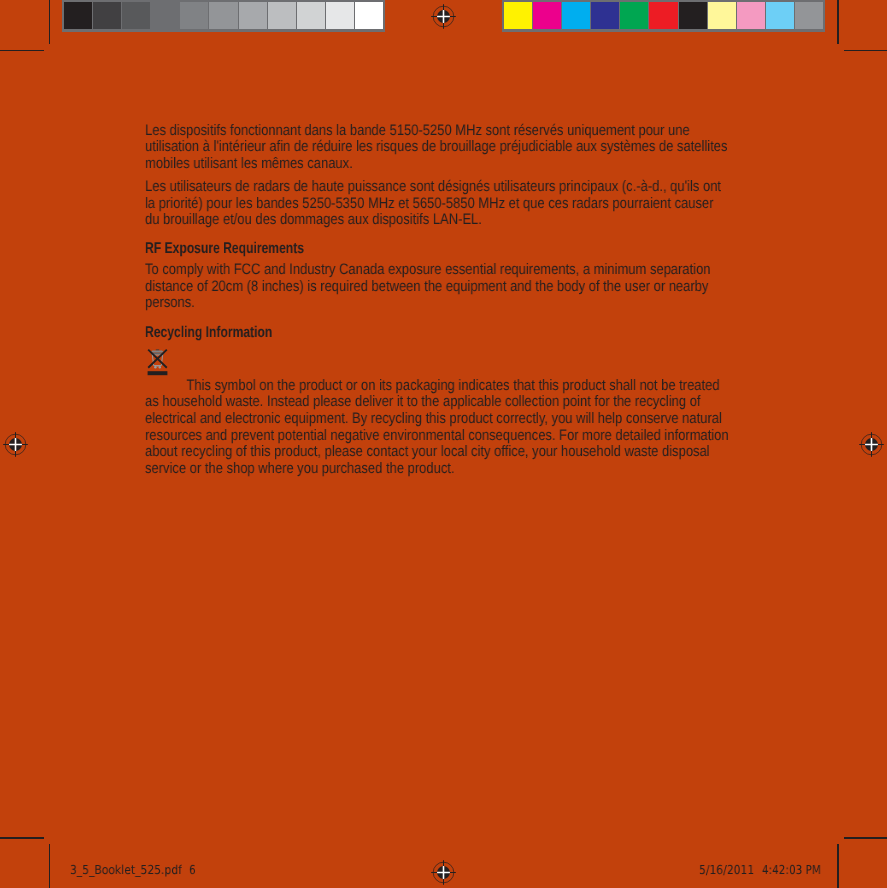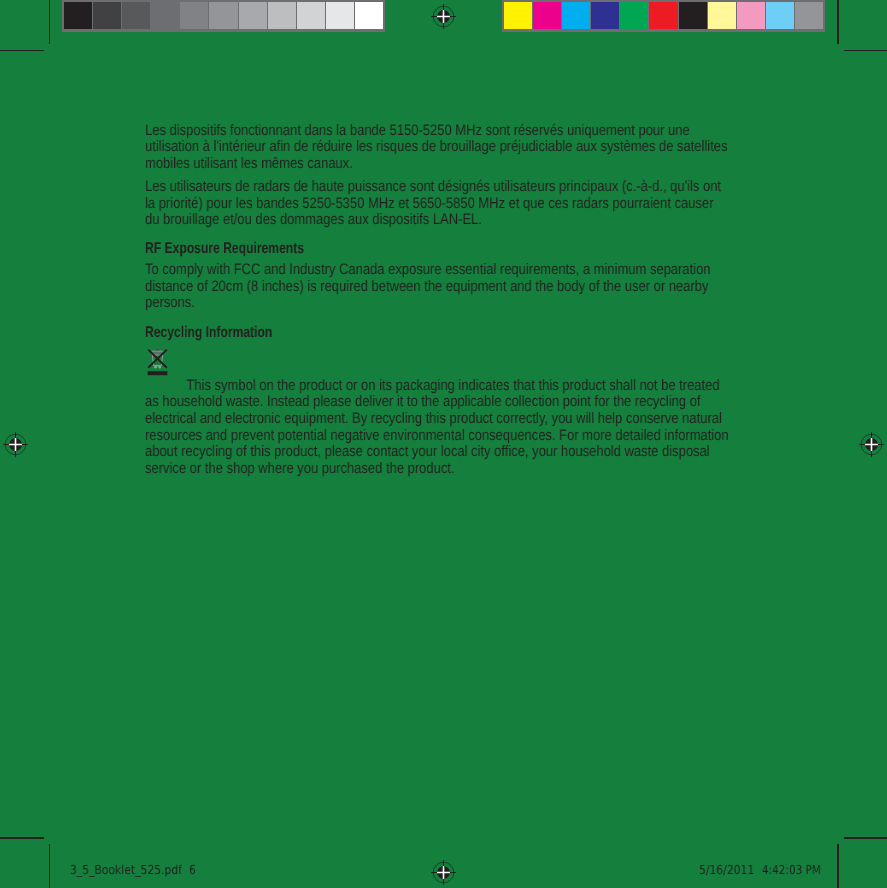--- a/index.html
+++ b/index.html
@@ -1,21 +1,21 @@
 <!DOCTYPE html>
 <html><head>
 <meta charset="utf-8">
 <title>Print proof page</title>
 <style>
   html,body{margin:0;padding:0;background:#ffffff;}
   body{width:887px;height:888px;position:relative;overflow:hidden;
        font-family:"Liberation Sans",sans-serif;color:#231f20;
        -webkit-font-smoothing:antialiased;text-rendering:geometricPrecision;}
   *{-webkit-font-smoothing:antialiased;}
-  .page{position:absolute;left:0;top:0;width:887px;height:888px;background:#15803d;}
+  .page{position:absolute;left:0;top:0;width:887px;height:888px;background:#c2410c;}
 
   
   .crop{position:absolute;background:#231f20;}
   .crop.v{width:1.4px;}
   .crop.h{height:1.4px;}
 
   
   .calbar{position:absolute;display:flex;background:#6d6e71;padding:2px 2px 3px 2px;box-sizing:border-box;}
   .calbar .sw{height:27px;}
 

